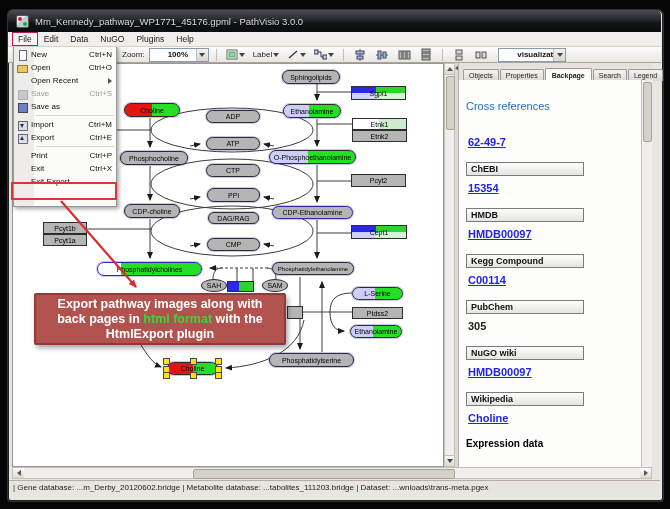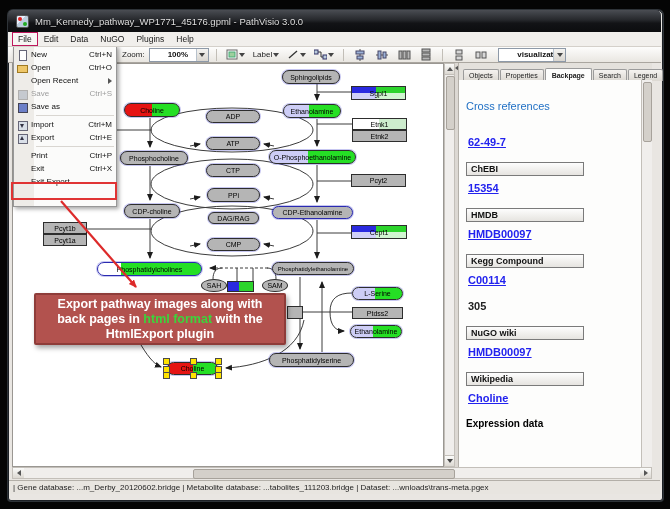--- a/index.html
+++ b/index.html
@@ -471,20 +471,21 @@
           </div>
           <div class="xref">
             <div class="xref-title">HMDB</div>
             <div class="xref-value link">HMDB00097</div>
           </div>
           <div class="xref">
             <div class="xref-title">Kegg Compound</div>
             <div class="xref-value link">C00114</div>
           </div>
           <div class="xref">
+            <div class="xref-title">PubChem</div>
             <div class="xref-value">305</div>
           </div>
           <div class="xref">
             <div class="xref-title">NuGO wiki</div>
             <div class="xref-value link">HMDB00097</div>
           </div>
           <div class="xref">
             <div class="xref-title">Wikipedia</div>
             <div class="xref-value link">Choline</div>
           </div>

